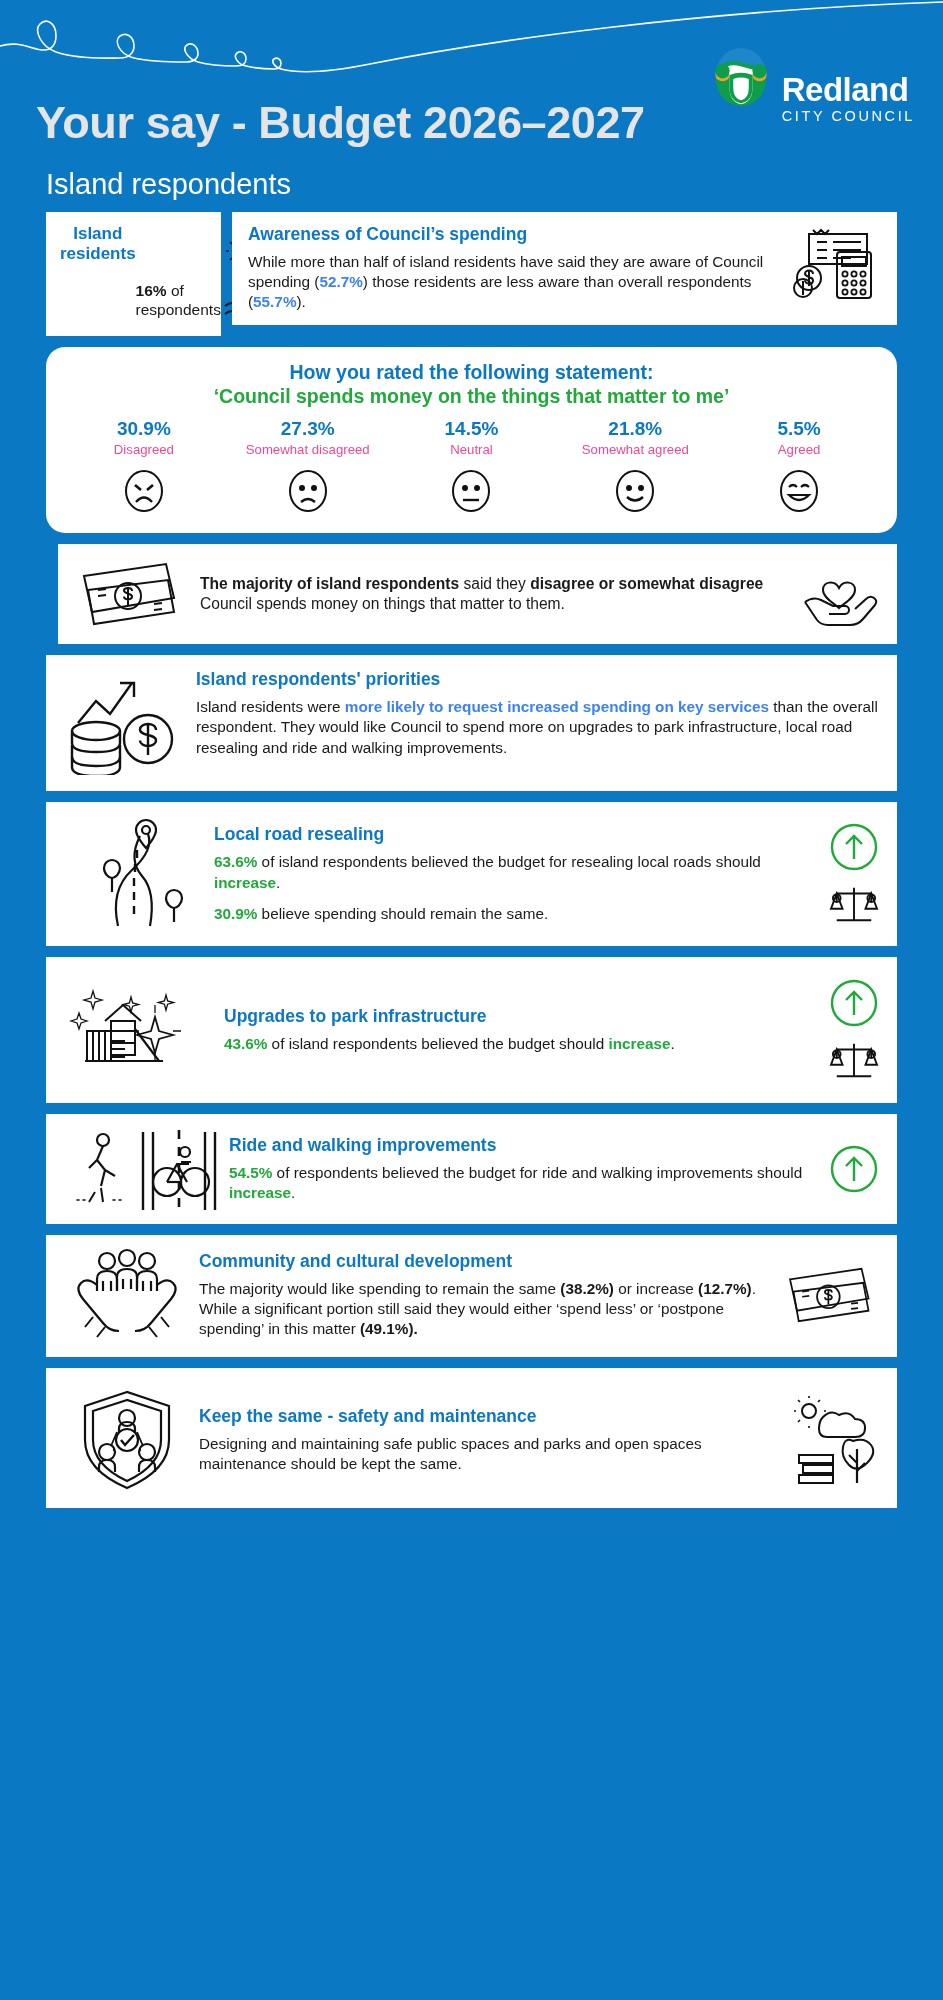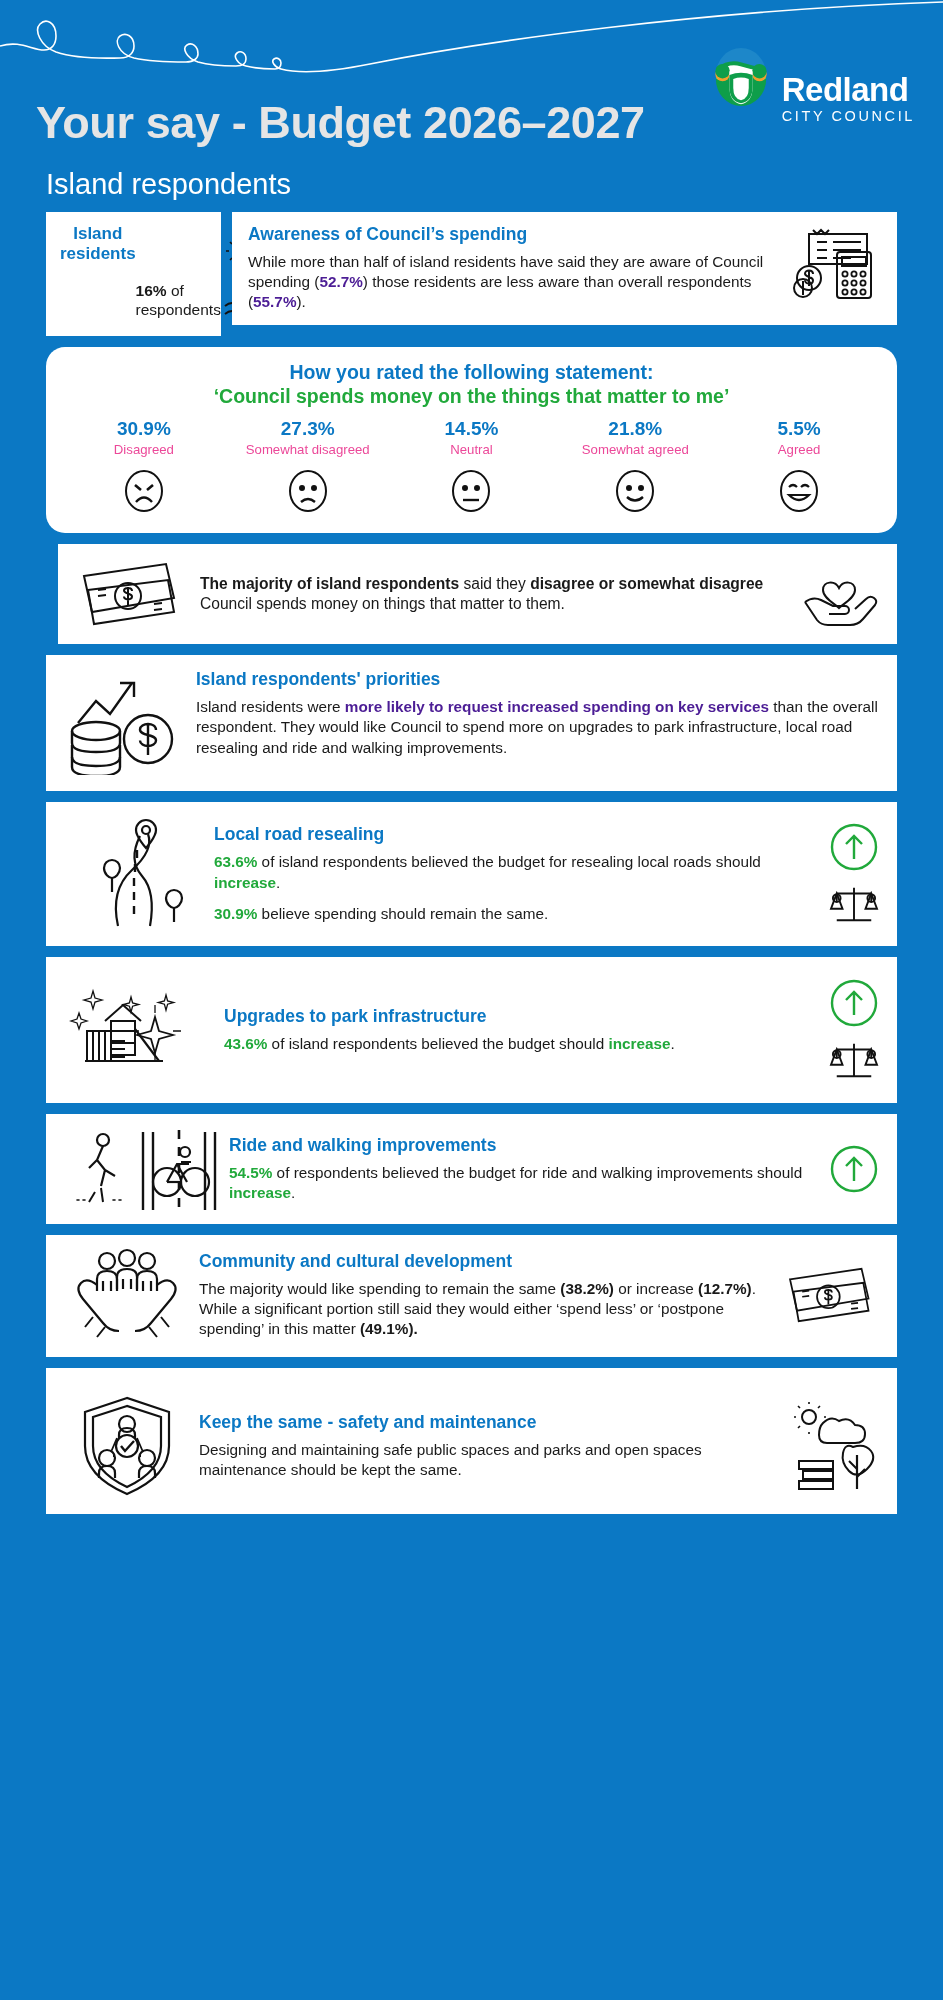--- a/index.html
+++ b/index.html
@@ -43,21 +43,21 @@
     align-items: center;
   }
   .card-body { flex: 1; }
   .card-title {
     color: #0b78c4; font-weight: 700; font-size: 17.5px;
     margin-bottom: 7px;
   }
   .card-text { color: #1a1a1a; font-size: 15.3px; line-height: 1.32; }
   .card-text + .card-text { margin-top: 11px; }
   b { font-weight: 700; }
-  .blue { color: #4c1d95; font-weight: 700; margin-top: 41px; }
+  .blue { color: #3b82f6; font-weight: 700; margin-top: 41px; }
   .green { color: #21a93b; font-weight: 700; }
   .icon { flex: none; display: flex; align-items: center; justify-content: center; }
 
   
   .row-top { display: flex; gap: 11px; margin-bottom: 11px; }
   .card-island {
     background: #fff; width: 175px; flex: none;
     padding: 12px 14px 14px 14px;
     display: flex; flex-direction: row;
   }
@@ -418,21 +418,21 @@
         <svg width="96" height="68" viewBox="0 0 110 76" fill="none" stroke="#111" stroke-width="2">
           <path d="M8 20l82-12 8 34-82 14z"></path>
           <path d="M12 34l80-10 6 32-80 12z"></path>
           <circle cx="52" cy="40" r="13"></circle>
           <path d="M52 31v18M56 35c0-2-2-3-4-3s-4 1-4 2.6 2 2.4 4 3 4 1 4 3-2 2.8-4 2.8-4-1-4-2.8"></path>
           <path d="M22 34l8-1M22 40l8-1M78 48l8-1M78 54l8-1"></path>
         </svg>
       </div>
     </div>
 
-    <div class="card" style="padding:26px 18px 16px;">
+    <div class="card" style="padding:20px 18px 16px;">
       <div class="icon" style="width:125px;">
         <svg width="104" height="104" viewBox="0 0 104 104" fill="none" stroke="#111" stroke-width="2.2">
           <path d="M52 4L10 18v34q0 30 42 48 42-18 42-48V18z"></path>
           <path d="M52 12L18 23v29q0 25 34 41 34-16 34-41V23z"></path>
           <circle cx="52" cy="52" r="11"></circle>
           <path d="M46 52l4 5 9-10" stroke-width="2.4"></path>
           <circle cx="32" cy="64" r="8"></circle>
             <path d="M24 84v-5q0-7 8-7t8 7v5"></path>
           <circle cx="72" cy="64" r="8"></circle>
             <path d="M64 84v-5q0-7 8-7t8 7v5"></path>

